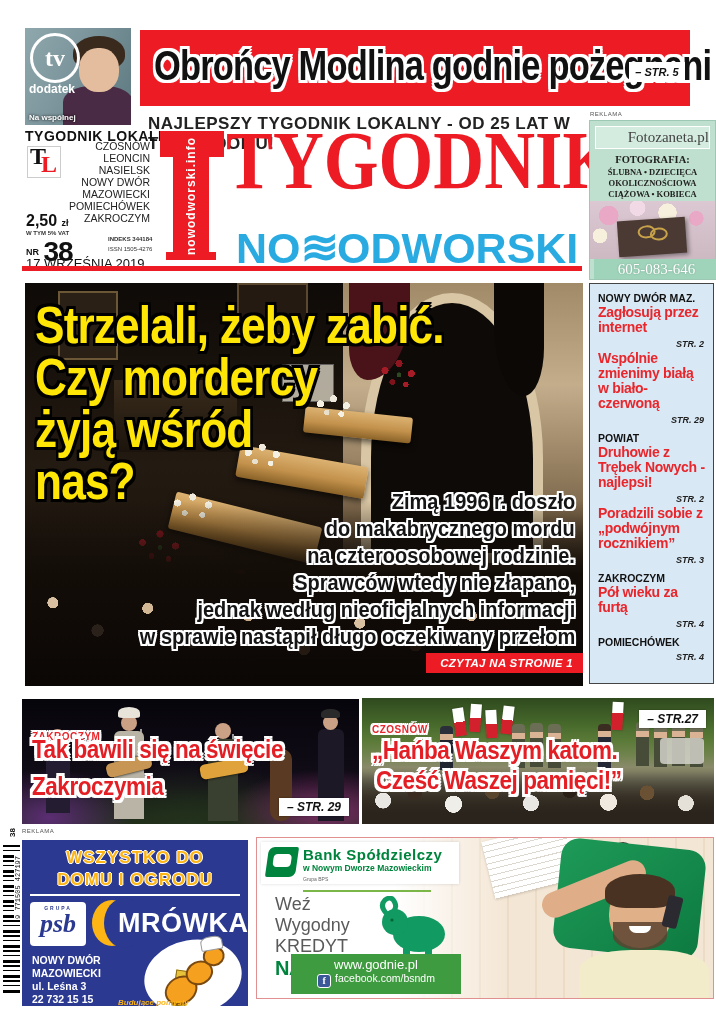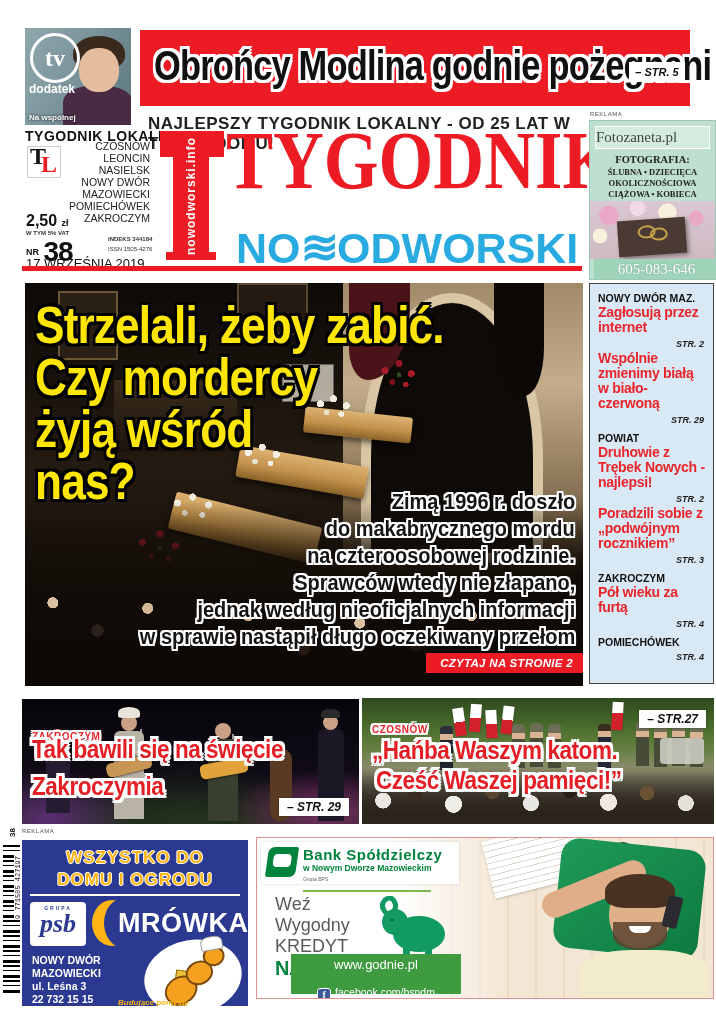--- a/index.html
+++ b/index.html
@@ -55,21 +55,21 @@
   .mast-title{left:226px;top:122px;color:#ED1C24;font-weight:bold;font-size:80px;line-height:.95}
   .mast-title .cond{transform:scale(.88,1.02)}
   .mast-sub{left:236px;top:220px;color:#29ABE2;font-weight:bold;font-size:43px;letter-spacing:0px}
   .mast-wave{font-size:46px;letter-spacing:-2px}
   .red-rule{left:22px;top:266px;width:560px;height:5px;background:#ED1C24}
   .reklama{font-size:6px;color:#555;letter-spacing:.5px}
 
   
   .foto-ad{left:589px;top:120px;width:125px;height:158px;background:#bfe0ce;border:1px solid #9cc8b4}
   .foto-title{left:5px;top:5px;width:113px;background:#d4ece0;border:1px solid #fff;color:#444;
-      font-size:15px;text-align:left;padding:2px 0;font-family:"Liberation Serif",serif}
+      font-size:15px;text-align:right;padding:2px 0;font-family:"Liberation Serif",serif}
   .foto-l1{left:0;top:33px;width:100%;text-align:center;font-size:10.5px;font-weight:bold;color:#222;font-family:"Liberation Serif",serif}
   .foto-l2{left:0;top:46px;width:100%;text-align:center;font-size:8.5px;font-weight:bold;color:#222;font-family:"Liberation Serif",serif}
   .foto-l3{left:0;top:57px;width:100%;text-align:center;font-size:8.5px;font-weight:bold;color:#222;font-family:"Liberation Serif",serif}
   .foto-l4{left:0;top:68px;width:100%;text-align:center;font-size:8.5px;font-weight:bold;color:#222;font-family:"Liberation Serif",serif}
   .foto-photo{left:0;top:80px;width:100%;height:58px;
       background:radial-gradient(circle 16px at 15% 25%,#e9a9c6 60%,transparent 62%),
                  radial-gradient(circle 13px at 38% 12%,#f2d9e6 60%,transparent 62%),
                  radial-gradient(circle 15px at 62% 20%,#f7f0dc 60%,transparent 62%),
                  radial-gradient(circle 12px at 85% 30%,#e9a9c6 60%,transparent 62%),
                  radial-gradient(circle 12px at 8% 60%,#f7f0dc 60%,transparent 62%),
@@ -315,21 +315,21 @@
   <div class="abs lead-line ob" style="top:116px"><span class="cond">żyją wśród</span></div>
   <div class="abs lead-line ob" style="top:168px"><span class="cond">nas?</span></div>
 
   <div class="abs teaser ow" style="top:207px"><span class="cond">Zimą 1996 r. doszło</span></div>
   <div class="abs teaser ow" style="top:234px"><span class="cond">do makabrycznego mordu</span></div>
   <div class="abs teaser ow" style="top:261px"><span class="cond">na czteroosobowej rodzinie.</span></div>
   <div class="abs teaser ow" style="top:288px"><span class="cond">Sprawców wtedy nie złapano,</span></div>
   <div class="abs teaser ow" style="top:315px"><span class="cond">jednak według nieoficjalnych informacji</span></div>
   <div class="abs teaser ow" style="top:342px"><span class="cond">w sprawie nastąpił długo oczekiwany przełom</span></div>
 
-  <div class="abs cta" style="top:370px">CZYTAJ NA STRONIE 2</div>
+  <div class="abs cta" style="top:370px">CZYTAJ NA STRONIE 1</div>
 </div>
 
 <div class="abs sidebar">
   <div class="sb-sec" style="margin-top:0">NOWY DWÓR MAZ.</div>
   <div class="sb-story">Zagłosują przez internet</div>
   <div class="sb-page">STR. 2</div>
   <div class="sb-story">Wspólnie zmienimy białą w biało-czerwoną</div>
   <div class="sb-page">STR. 29</div>
   <div class="sb-sec">POWIAT</div>
   <div class="sb-story">Druhowie z Trębek Nowych - najlepsi!</div>
@@ -457,15 +457,15 @@
     <circle cx="18" cy="26" r="13" fill="#119a62"></circle>
     <path d="M10 18 q-8 -8 -2 -14 q7 -5 10 3 q2 5 -2 9" fill="none" stroke="#119a62" stroke-width="5" stroke-linecap="round"></path>
     <rect x="26" y="50" width="7" height="11" rx="3" fill="#119a62"></rect>
     <rect x="48" y="50" width="7" height="11" rx="3" fill="#119a62"></rect>
     <circle cx="15" cy="24" r="1.6" fill="#063"></circle>
   </svg>
   <div class="abs" style="left:14px;top:143px;width:180px;height:0"></div>
   <div class="abs" style="left:36px;top:142px;width:0;height:0"></div>
   <div class="abs" style="left:34px;top:116px;width:170px;height:40px;background:#3f9b3f;text-align:center">
     <div style="color:#fff;font-size:13px;margin-top:3px">www.godnie.pl</div>
-    <div style="color:#fff;font-size:10.5px;margin-top:14px"><span class="fb-icon" style="width:12px;height:12px;font-size:10px;line-height:12px">f</span><span>facebook.com/bsndm</span></div>
+    <div style="color:#fff;font-size:10.5px;margin-top:0"><span class="fb-icon" style="width:12px;height:12px;font-size:10px;line-height:12px">f</span><span>facebook.com/bsndm</span></div>
   </div>
 </div>
 
 </body></html>

